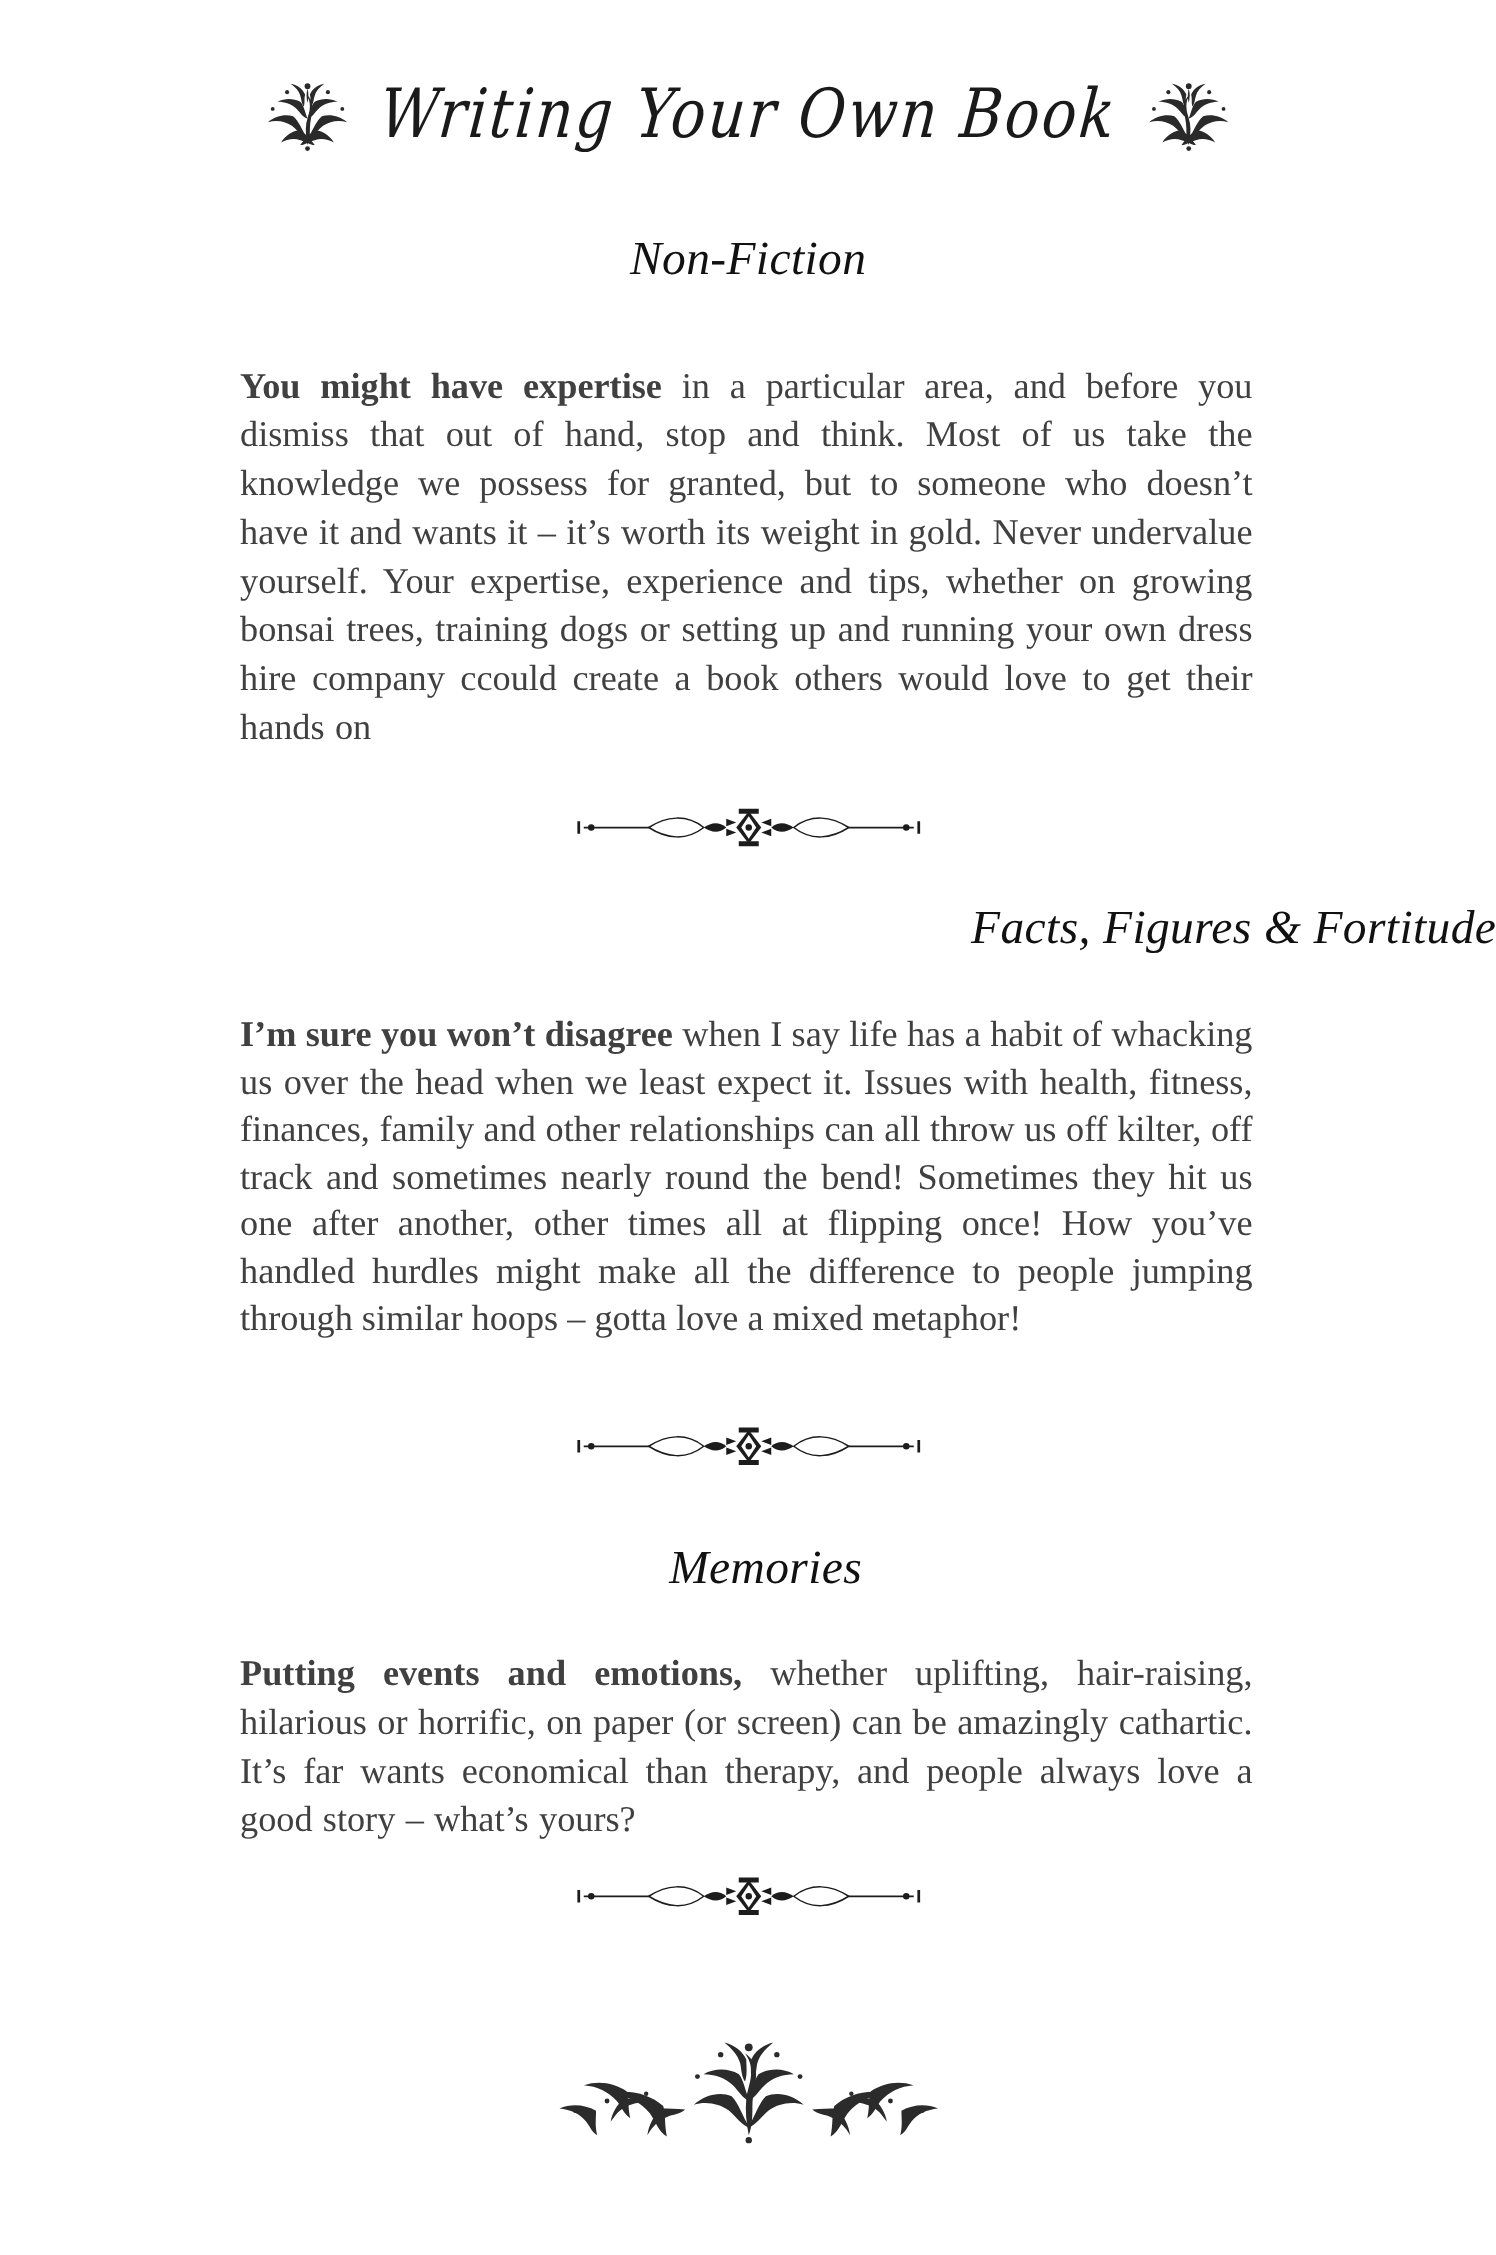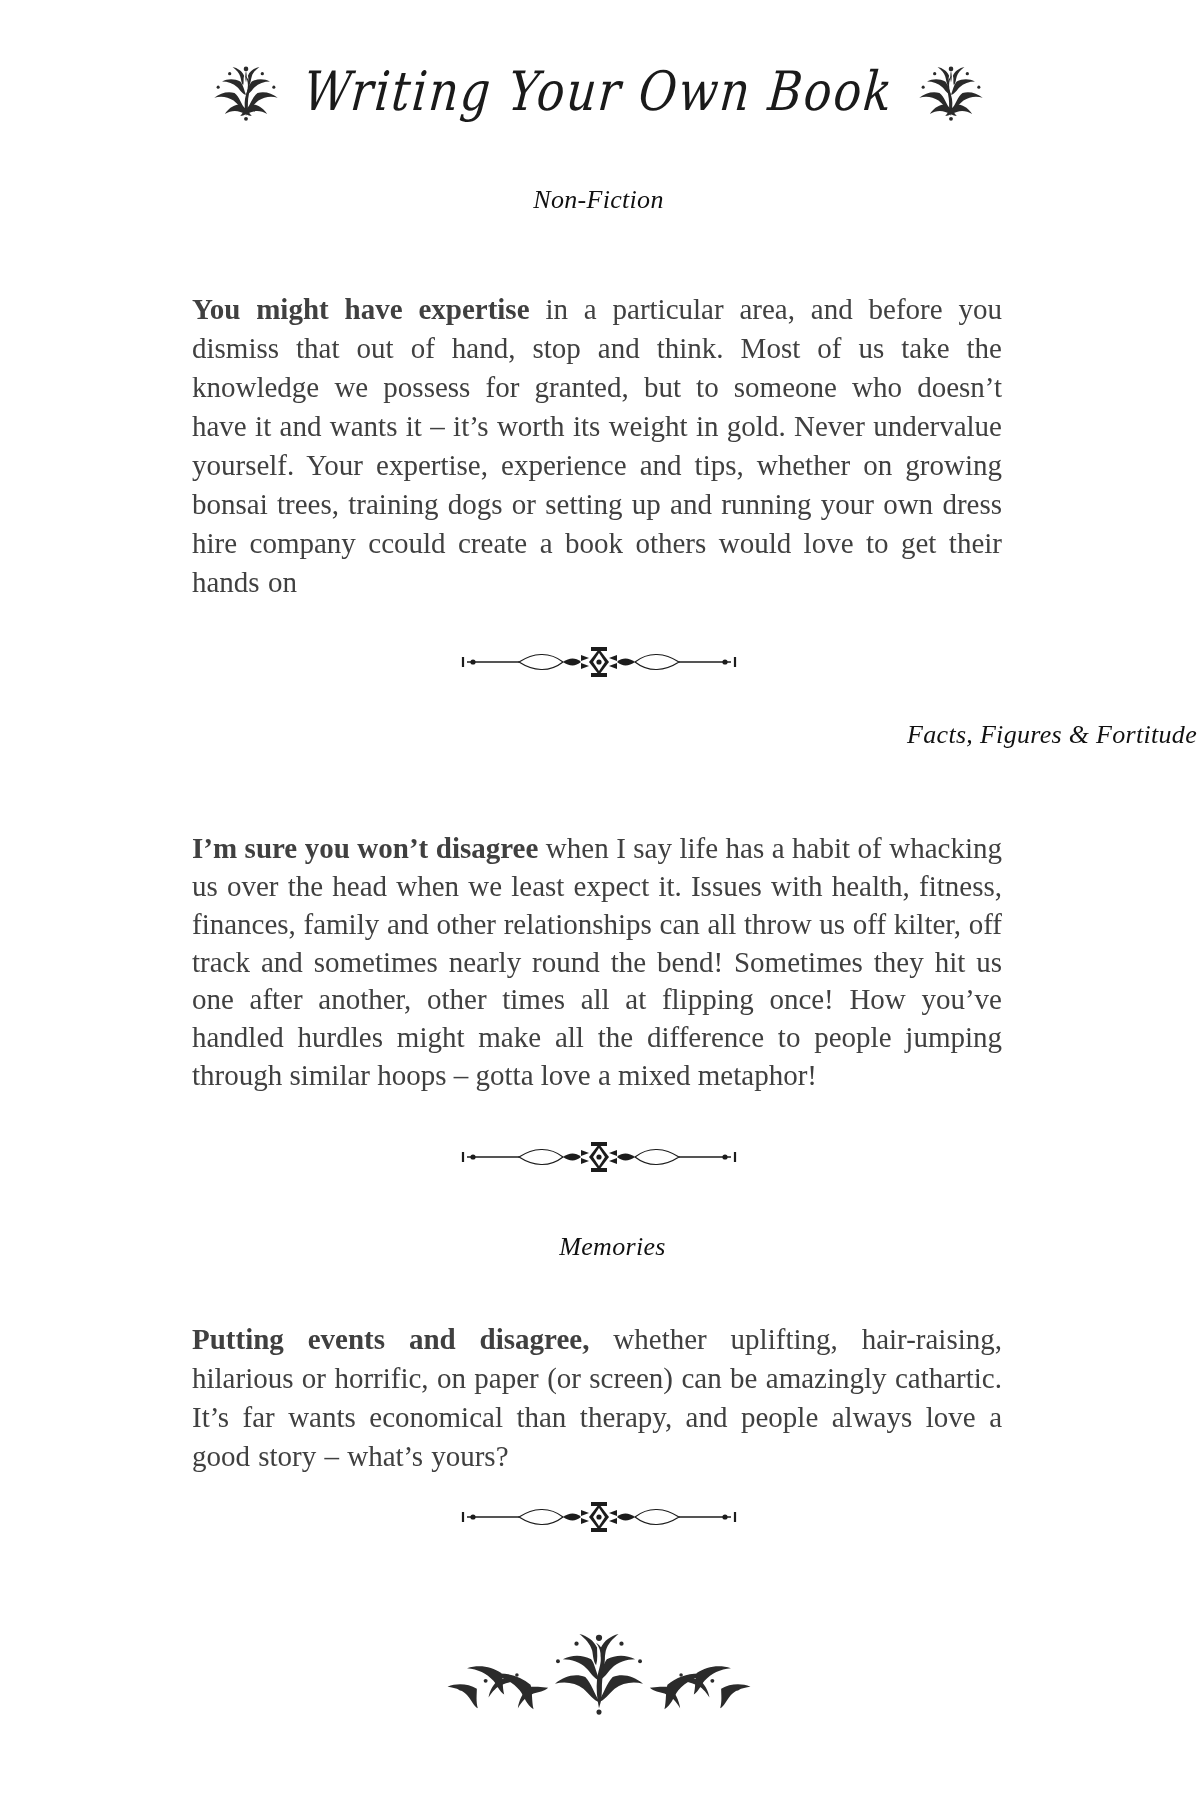--- a/index.html
+++ b/index.html
@@ -51,21 +51,21 @@
     flex: none;
   }
   .flourish-side.right { transform: scaleX(-1); }
 
   
   .section-heading {
     text-align: center;
     font-family: "Liberation Serif", "DejaVu Serif", serif;
     font-style: italic;
     font-weight: normal;
-    font-size: 26px;
+    font-size: 38px;
     color: #111111;
     margin: 0;
     letter-spacing: 0.3px;
   }
 
   
   .body-block {
     position: absolute;
     left: 192px;
     width: 810px;
@@ -188,21 +188,21 @@
         <path d="M132 10l8 3-8 3z" stroke="none"></path>
         <path d="M168 10l-8 3 8 3z" stroke="none"></path>
         <path d="M132 24l8-3-8-3z" stroke="none"></path>
         <path d="M168 24l-8-3 8-3z" stroke="none"></path>
       </g>
     </svg>
   </div>
 
   <h2 class="section-heading" style="position:absolute; top:720px; left:0; right:0;text-align:right;">Facts, Figures &amp; Fortitude</h2>
 
-  <div class="body-block" style="top:830px;">
+  <div class="body-block" style="top:810px;">
     <p class="body-text tight"><span class="lead">I’m sure you won’t disagree</span><span> when I say life has a habit of whacking us over the head when we least expect it. Issues with health, fitness, finances, family and other relationships can all throw us off kilter, off track and sometimes nearly round the bend!  Sometimes they hit us one after another, other times all at flipping once! How you’ve handled hurdles might make all the difference to people jumping through similar hoops – gotta love a mixed metaphor!</span></p>
   </div>
 
   <div class="divider" style="top:1140px;">
     <svg viewBox="0 0 300 34" width="300" height="34" aria-hidden="true">
       <g fill="#1c1c1c" stroke="#1c1c1c">
         <line x1="18" y1="17" x2="70" y2="17" stroke-width="1.4"></line>
         <line x1="230" y1="17" x2="282" y2="17" stroke-width="1.4"></line>
         <line x1="14" y1="12" x2="14" y2="22" stroke-width="2.2"></line>
         <line x1="286" y1="12" x2="286" y2="22" stroke-width="2.2"></line>
@@ -221,21 +221,21 @@
         <path d="M168 10l-8 3 8 3z" stroke="none"></path>
         <path d="M132 24l8-3-8-3z" stroke="none"></path>
         <path d="M168 24l-8-3 8-3z" stroke="none"></path>
       </g>
     </svg>
   </div>
 
   <h2 class="section-heading" style="position:absolute; top:1232px; left:0; right:0;padding-left:28px;">Memories</h2>
 
   <div class="body-block" style="top:1320px;">
-    <p class="body-text loose"><span class="lead">Putting events and disagree,</span><span> whether uplifting, hair-raising, hilarious or horrific, on paper  (or screen) can be amazingly cathartic. It’s far wants economical than therapy, and people always love a good story – what’s yours?</span></p>
+    <p class="body-text loose"><span class="lead">Putting events and emotions,</span><span> whether uplifting, hair-raising, hilarious or horrific, on paper  (or screen) can be amazingly cathartic. It’s far wants economical than therapy, and people always love a good story – what’s yours?</span></p>
   </div>
 
   <div class="divider" style="top:1500px;">
     <svg viewBox="0 0 300 34" width="300" height="34" aria-hidden="true">
       <g fill="#1c1c1c" stroke="#1c1c1c">
         <line x1="18" y1="17" x2="70" y2="17" stroke-width="1.4"></line>
         <line x1="230" y1="17" x2="282" y2="17" stroke-width="1.4"></line>
         <line x1="14" y1="12" x2="14" y2="22" stroke-width="2.2"></line>
         <line x1="286" y1="12" x2="286" y2="22" stroke-width="2.2"></line>
         <circle cx="24" cy="17" r="2.6" stroke="none"></circle>

